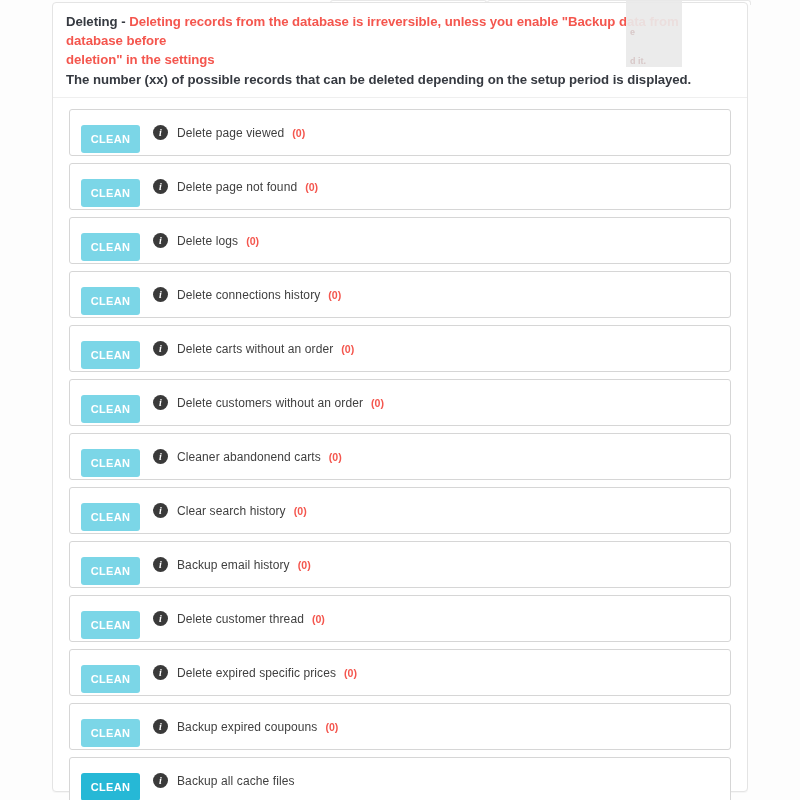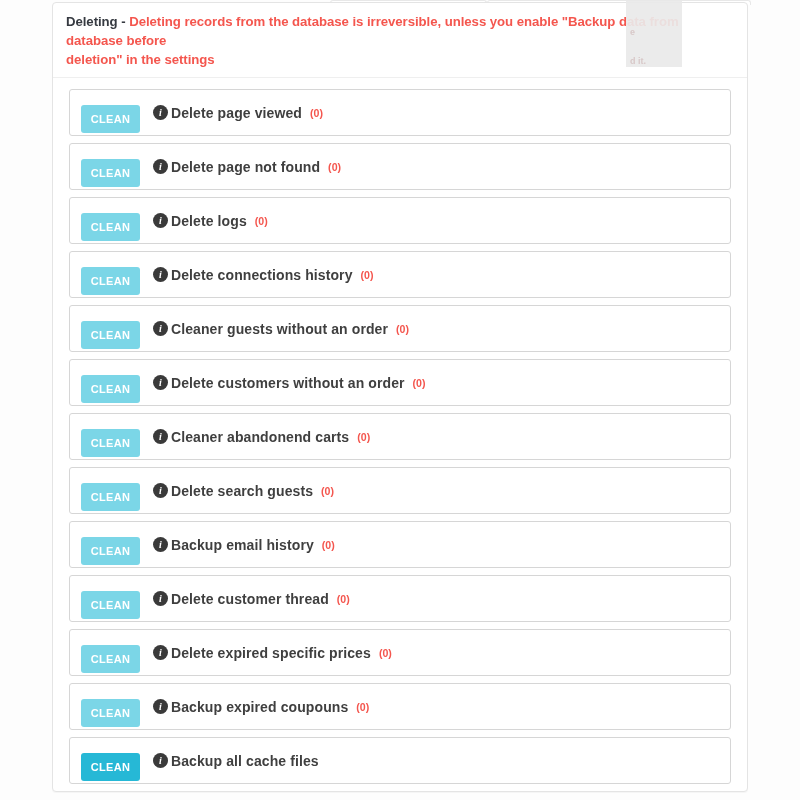--- a/index.html
+++ b/index.html
@@ -147,26 +147,25 @@
     font-weight: bold;
     font-style: italic;
     line-height: 15px;
     text-align: center;
     font-family: "Liberation Serif", serif;
     cursor: pointer;
     user-select: none;
   }
   .row-label {
     flex: 0 0 auto;
-    margin-left: 3px;
-    font-size: 14px;
+    margin-left: 9px;
+    font-size: 12px;
     color: #3f3f3f;
     letter-spacing: 0.1px;
     white-space: nowrap;
-    font-weight: bold;
   }
   .row-count {
     flex: 0 0 auto;
     margin-left: 8px;
     font-size: 10.6px;
     font-weight: bold;
     color: #f4564e;
     white-space: nowrap;
   }
 </style>
@@ -178,20 +177,21 @@
     <div class="tab-stub" style="left: 487px; width: 262px;"></div>
   </div>
 
 <div id="cleaner-panel">
 
   <div id="panel-header">
     <div class="hdr-line">
       <span>Deleting - </span><span class="hdr-warn">Deleting records from the database is irreversible, unless you enable "Backup data from database before</span>
     </div>
     <div class="hdr-line hdr-warn">deletion" in the settings</div>
+    <div class="hdr-sub">The number (xx) of possible records that can be deleted depending on the setup period is displayed.</div>
 
     <div id="header-ghost-overlay">
       <span class="ghost-text g1">e</span>
       <span class="ghost-text g2">d it.</span>
     </div>
   </div>
 
   <div id="cleaner-rows">
       <div class="cleaner-row">
         <button class="clean-button">CLEAN</button>
@@ -213,39 +213,39 @@
       </div>
       <div class="cleaner-row">
         <button class="clean-button">CLEAN</button>
         <span class="info-icon">i</span>
         <span class="row-label">Delete connections history</span>
         <span class="row-count">(0)</span>
       </div>
       <div class="cleaner-row">
         <button class="clean-button">CLEAN</button>
         <span class="info-icon">i</span>
-        <span class="row-label">Cleaner guests without an order</span>
+        <span class="row-label">Delete carts without an order</span>
         <span class="row-count">(0)</span>
       </div>
       <div class="cleaner-row">
         <button class="clean-button">CLEAN</button>
         <span class="info-icon">i</span>
         <span class="row-label">Delete customers without an order</span>
         <span class="row-count">(0)</span>
       </div>
       <div class="cleaner-row">
         <button class="clean-button">CLEAN</button>
         <span class="info-icon">i</span>
         <span class="row-label">Cleaner abandonend carts</span>
         <span class="row-count">(0)</span>
       </div>
       <div class="cleaner-row">
         <button class="clean-button">CLEAN</button>
         <span class="info-icon">i</span>
-        <span class="row-label">Delete search guests</span>
+        <span class="row-label">Clear search history</span>
         <span class="row-count">(0)</span>
       </div>
       <div class="cleaner-row">
         <button class="clean-button">CLEAN</button>
         <span class="info-icon">i</span>
         <span class="row-label">Backup email history</span>
         <span class="row-count">(0)</span>
       </div>
       <div class="cleaner-row">
         <button class="clean-button">CLEAN</button>

